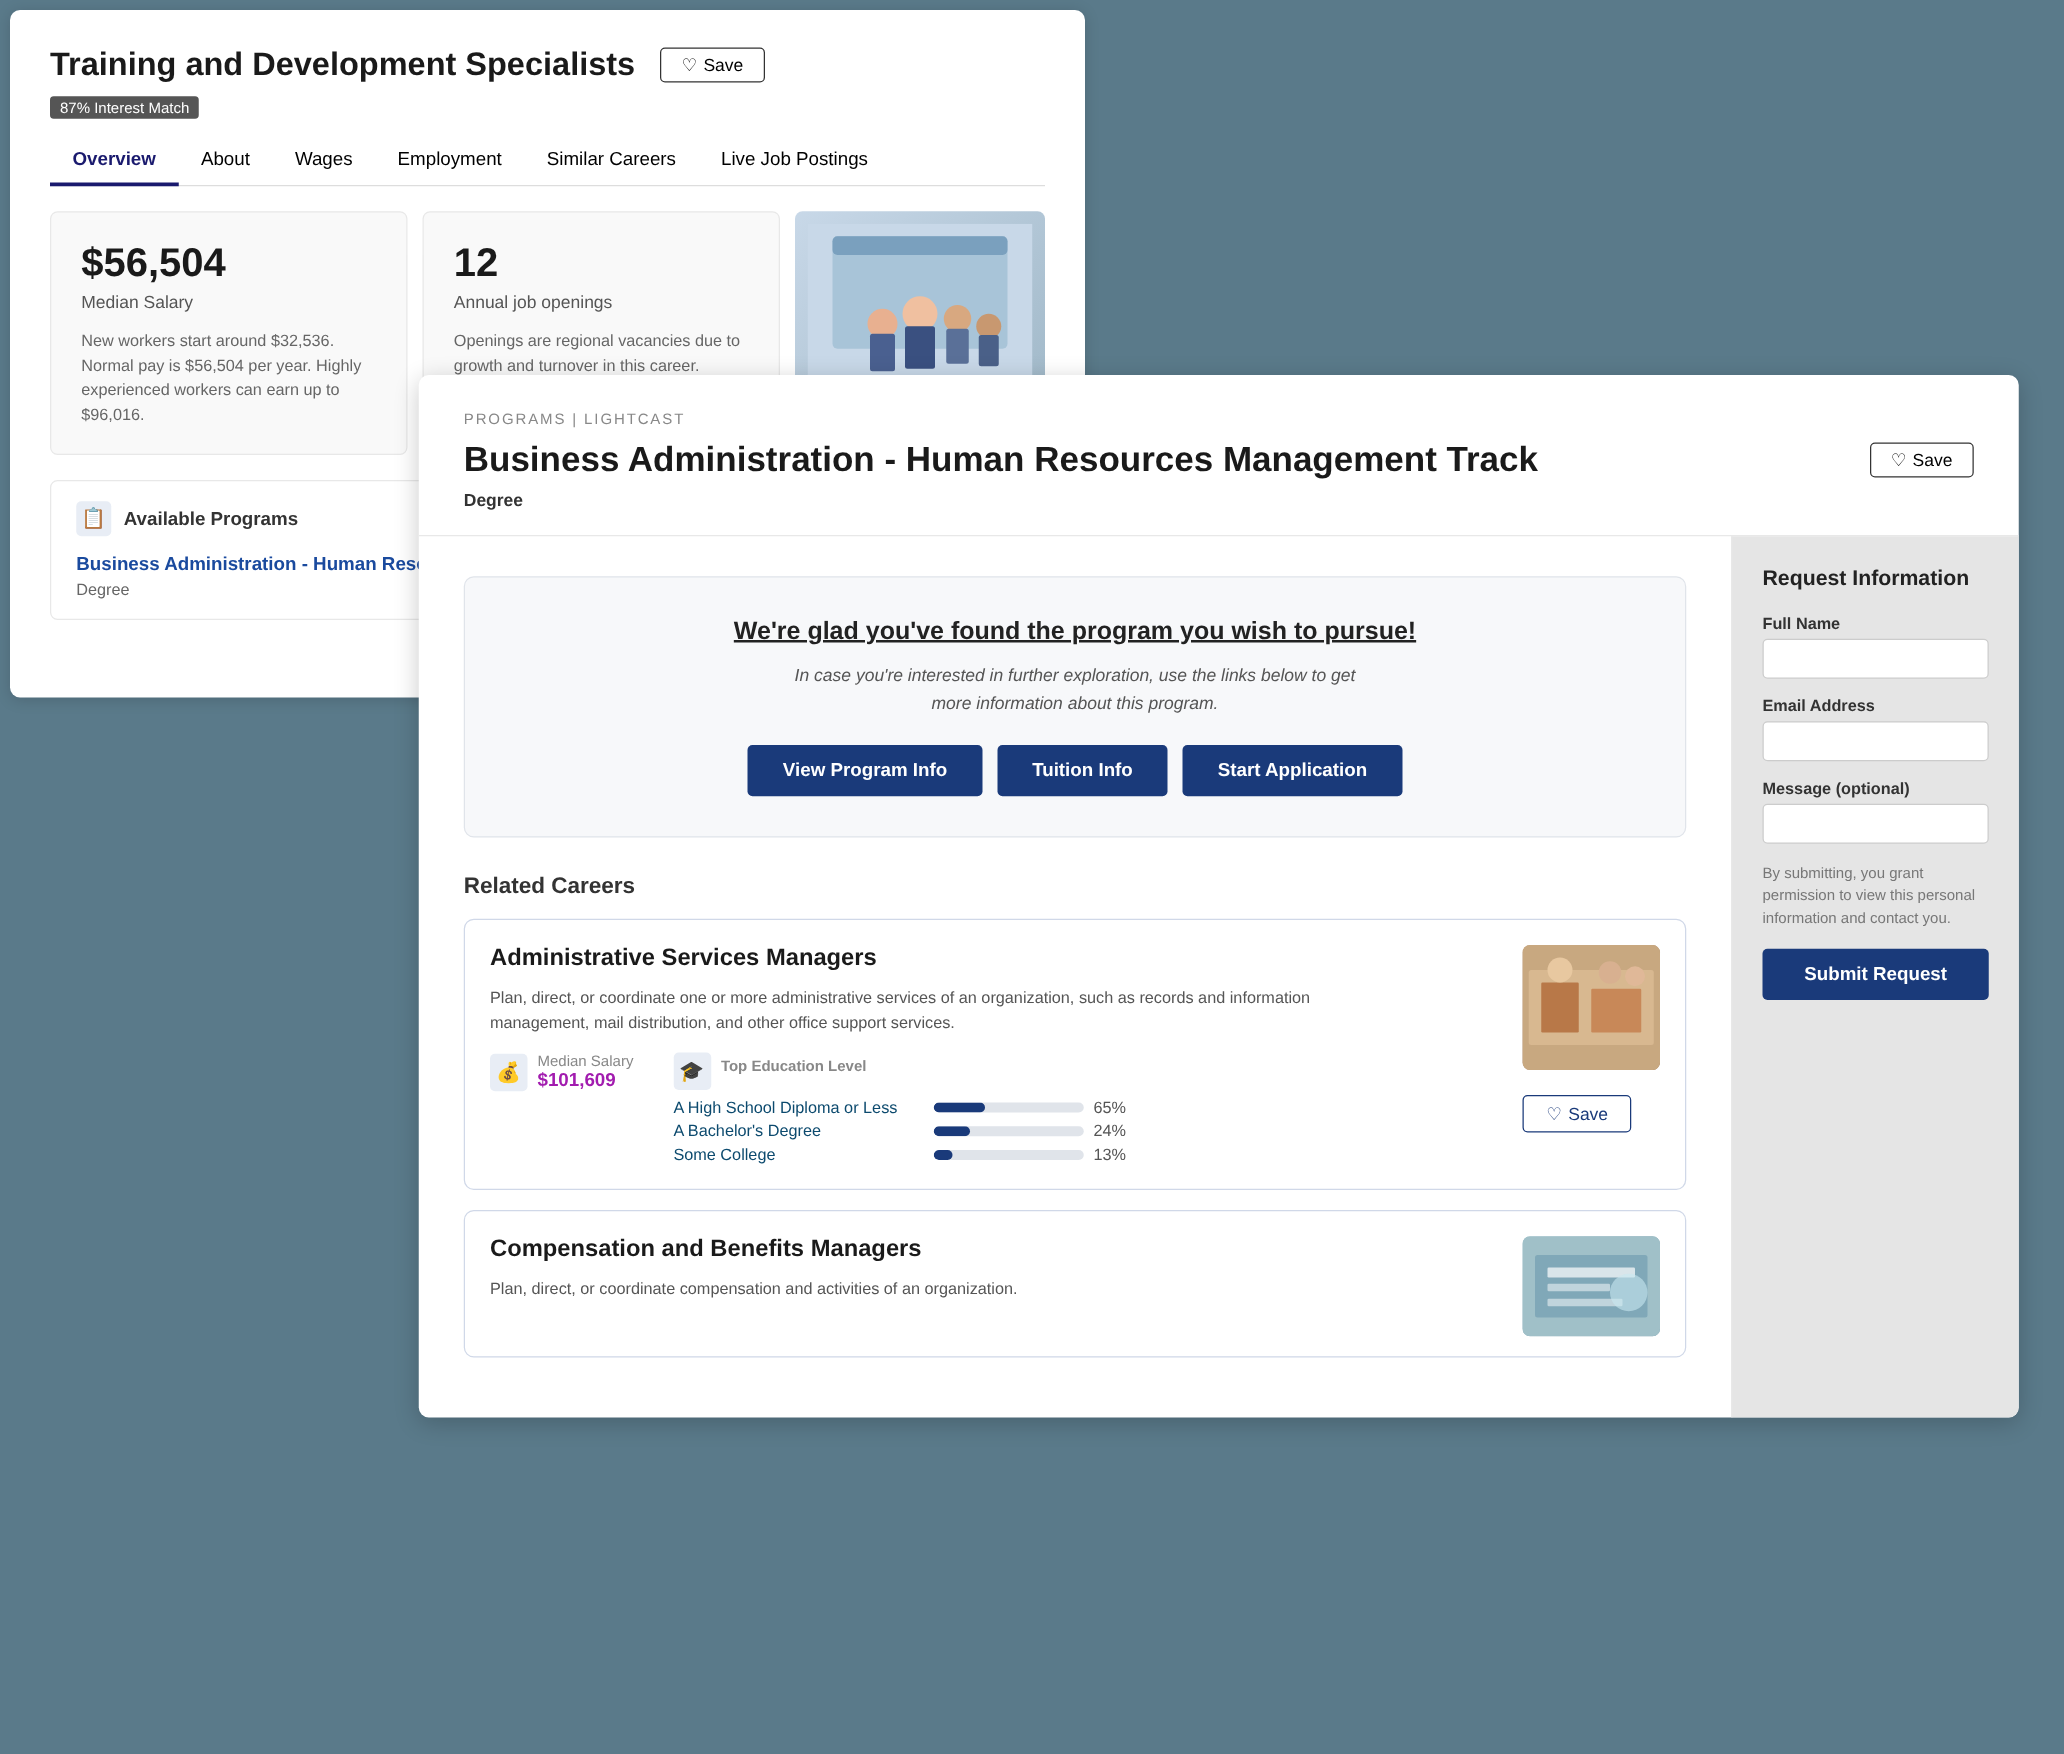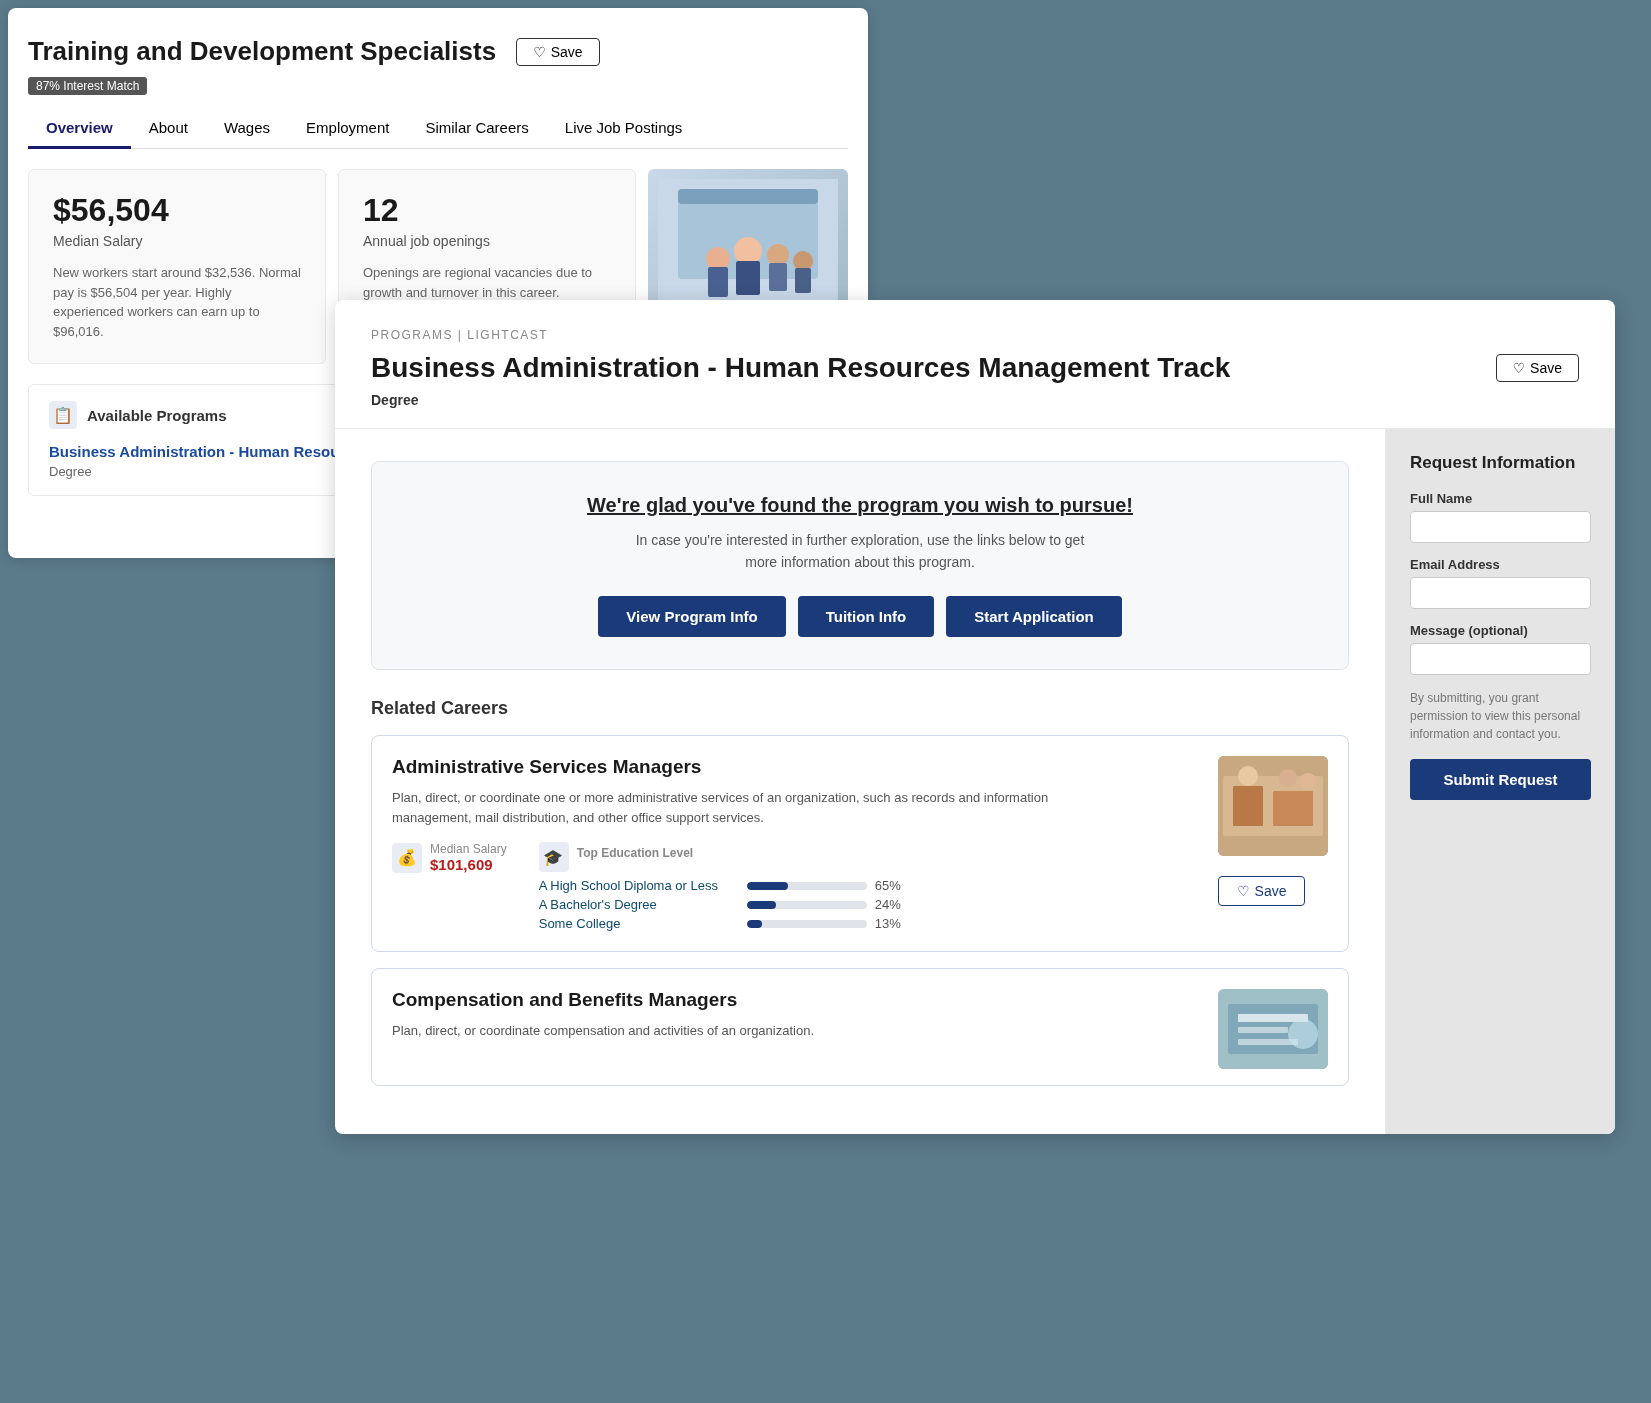--- a/index.html
+++ b/index.html
@@ -6,21 +6,21 @@
     body { font-family: Arial, sans-serif; background: #5a7a8a; width: 1651px; min-height: 1403px; position: relative; }
 
     
     .card-back {
       position: absolute;
       top: 8px; left: 8px;
       width: 860px;
       background: #fff;
       border-radius: 8px;
       box-shadow: 0 2px 12px rgba(0,0,0,0.15);
-      padding: 28px 20px 0;
+      padding: 28px 32px 0;
       min-height: 550px;
       overflow: hidden;
     }
     .card-back-title {
       font-size: 26px;
       font-weight: 700;
       color: #1a1a1a;
       display: flex;
       align-items: center;
       gap: 20px;
@@ -186,20 +186,21 @@
       color: #222;
       margin-bottom: 12px;
       text-decoration: underline;
     }
     .glad-desc {
       font-size: 14px;
       color: #555;
       line-height: 1.6;
       max-width: 480px;
       margin: 0 auto 22px;
+      font-style: italic;
     }
     .action-btns {
       display: flex;
       gap: 12px;
       justify-content: center;
     }
     .action-btn {
       background: #1a3a7a;
       color: #fff;
       border: none;
@@ -265,21 +266,21 @@
     }
     .career-stat-group { display: flex; align-items: center; gap: 8px; }
     .career-stat-icon {
       width: 30px; height: 30px;
       border-radius: 4px;
       background: #e8edf5;
       display: flex; align-items: center; justify-content: center;
       font-size: 16px;
     }
     .career-stat-label { font-size: 12px; color: #888; }
-    .career-stat-value { font-size: 15px; font-weight: 700; color: #b91c1c; }
+    .career-stat-value { font-size: 15px; font-weight: 700; color: #a21caf; }
 
     .edu-section { flex: 1; }
     .edu-title { font-size: 12px; color: #888; margin-bottom: 8px; font-weight: 600; }
     .edu-row {
       display: flex;
       align-items: center;
       gap: 8px;
       margin-bottom: 4px;
     }
     .edu-label { font-size: 13px; color: #0c4a6e; width: 200px; }

